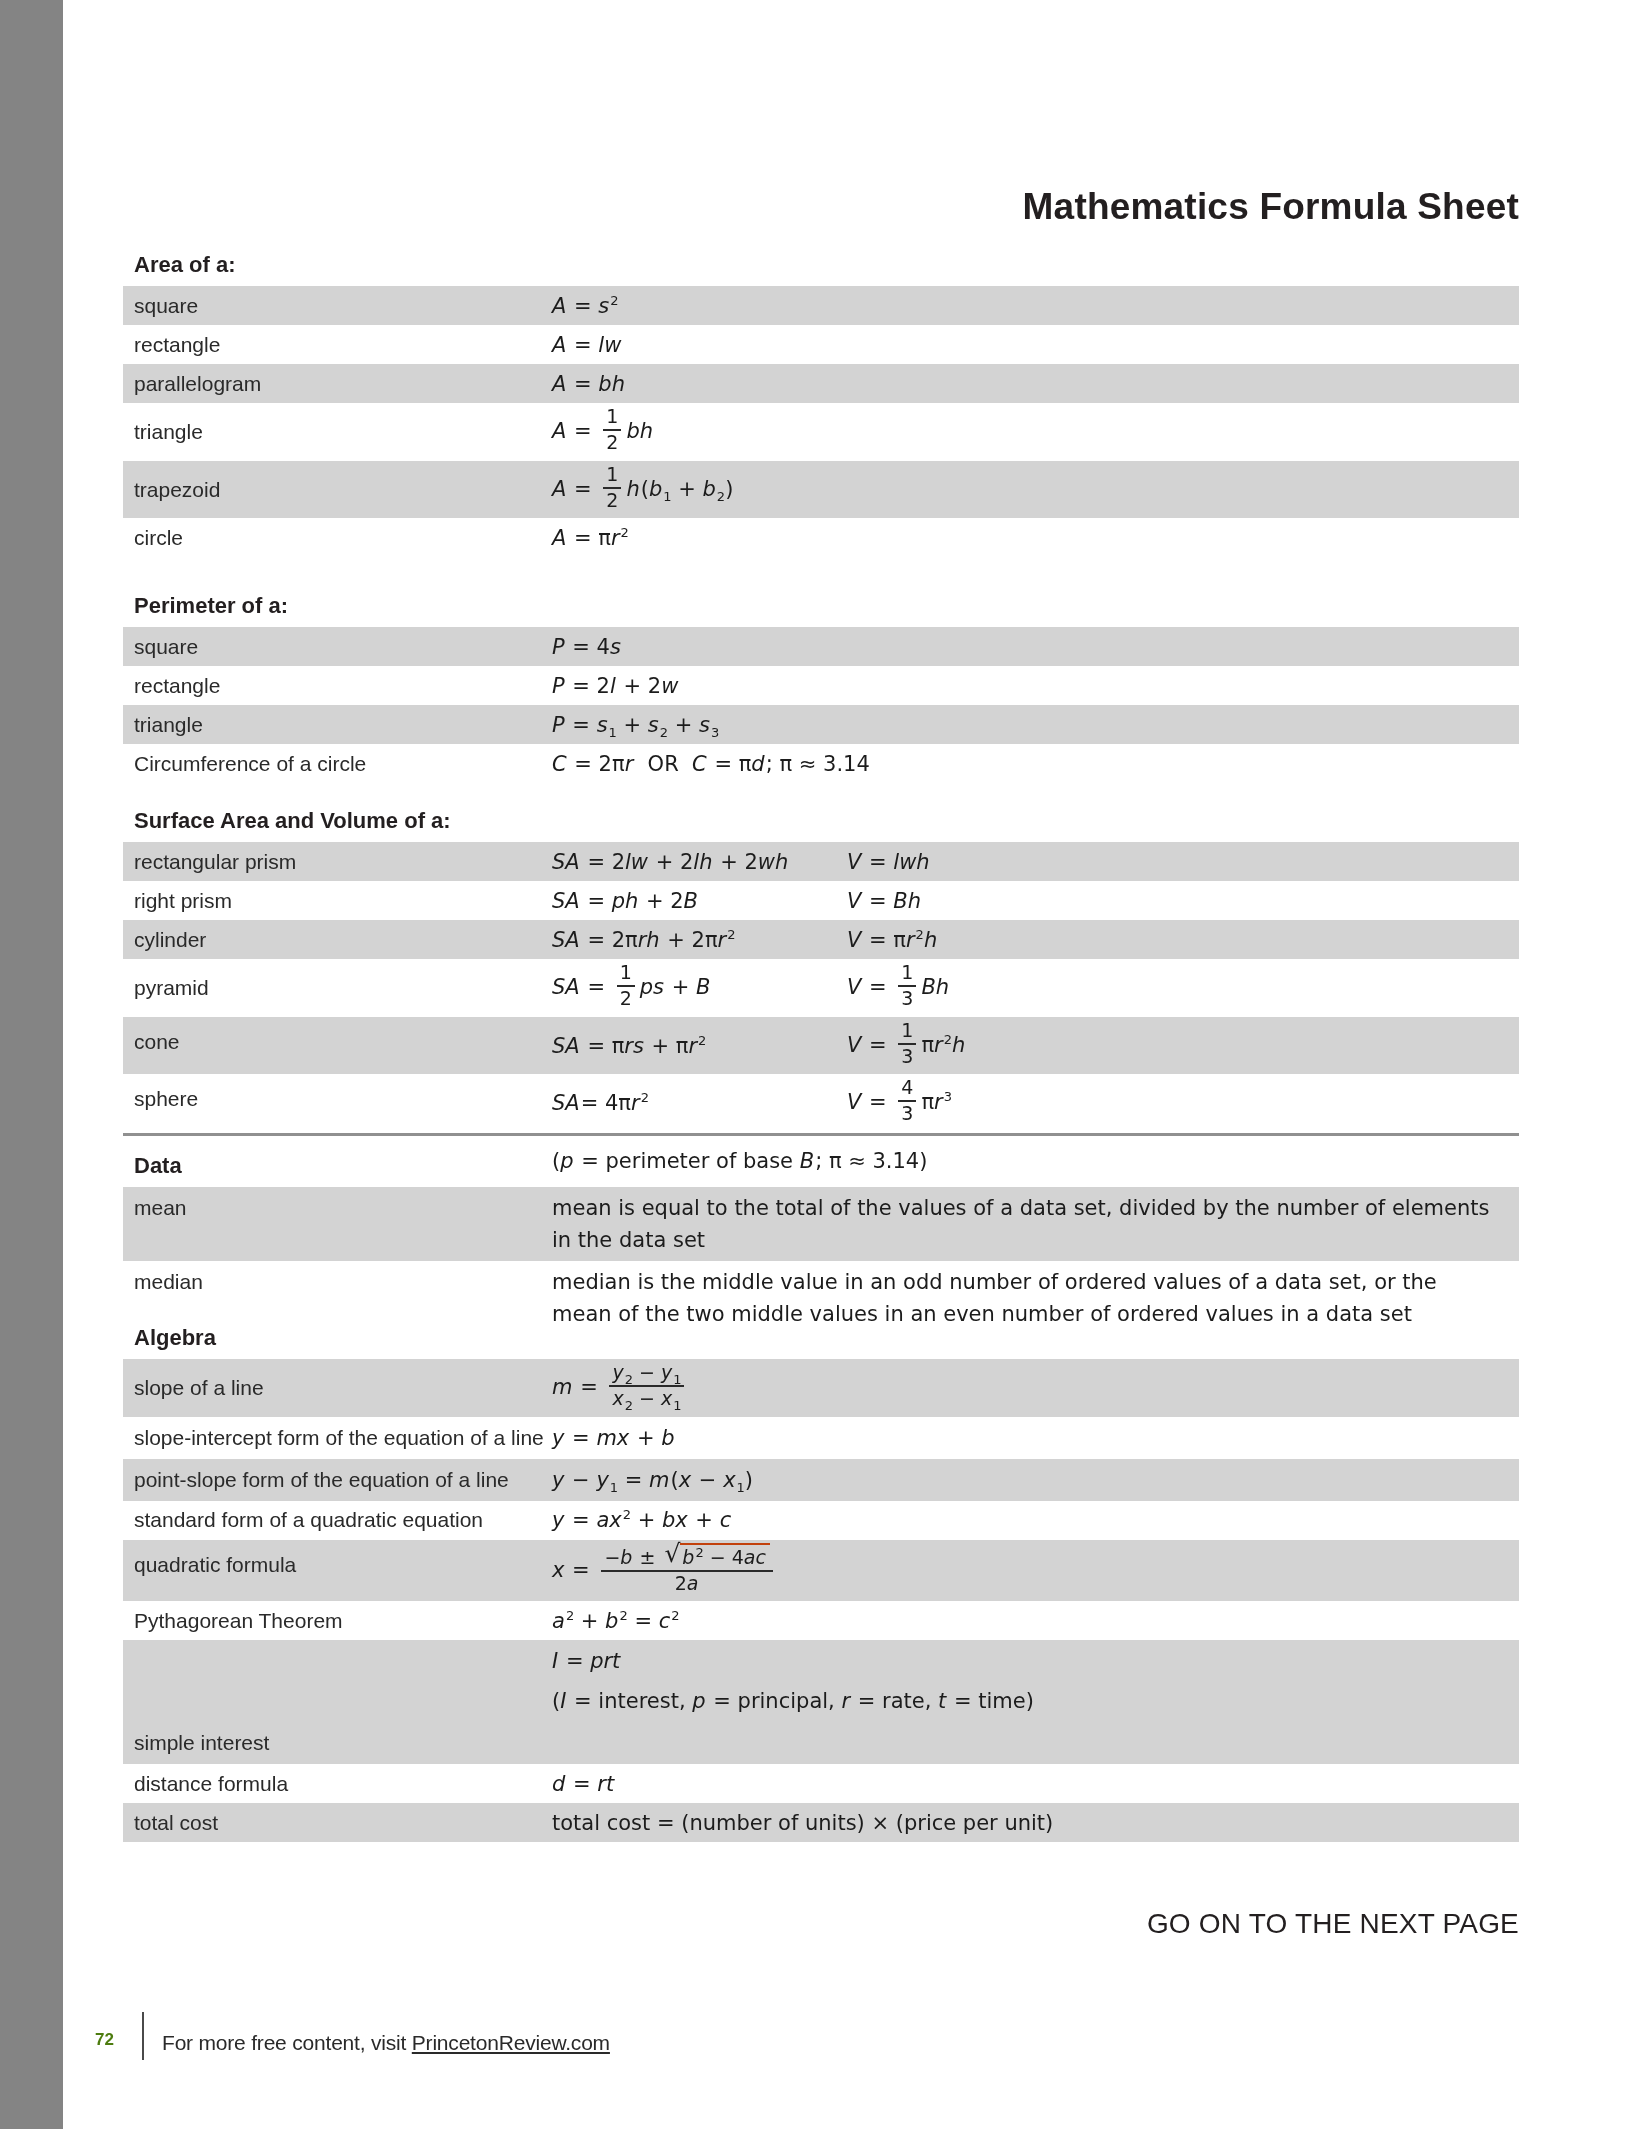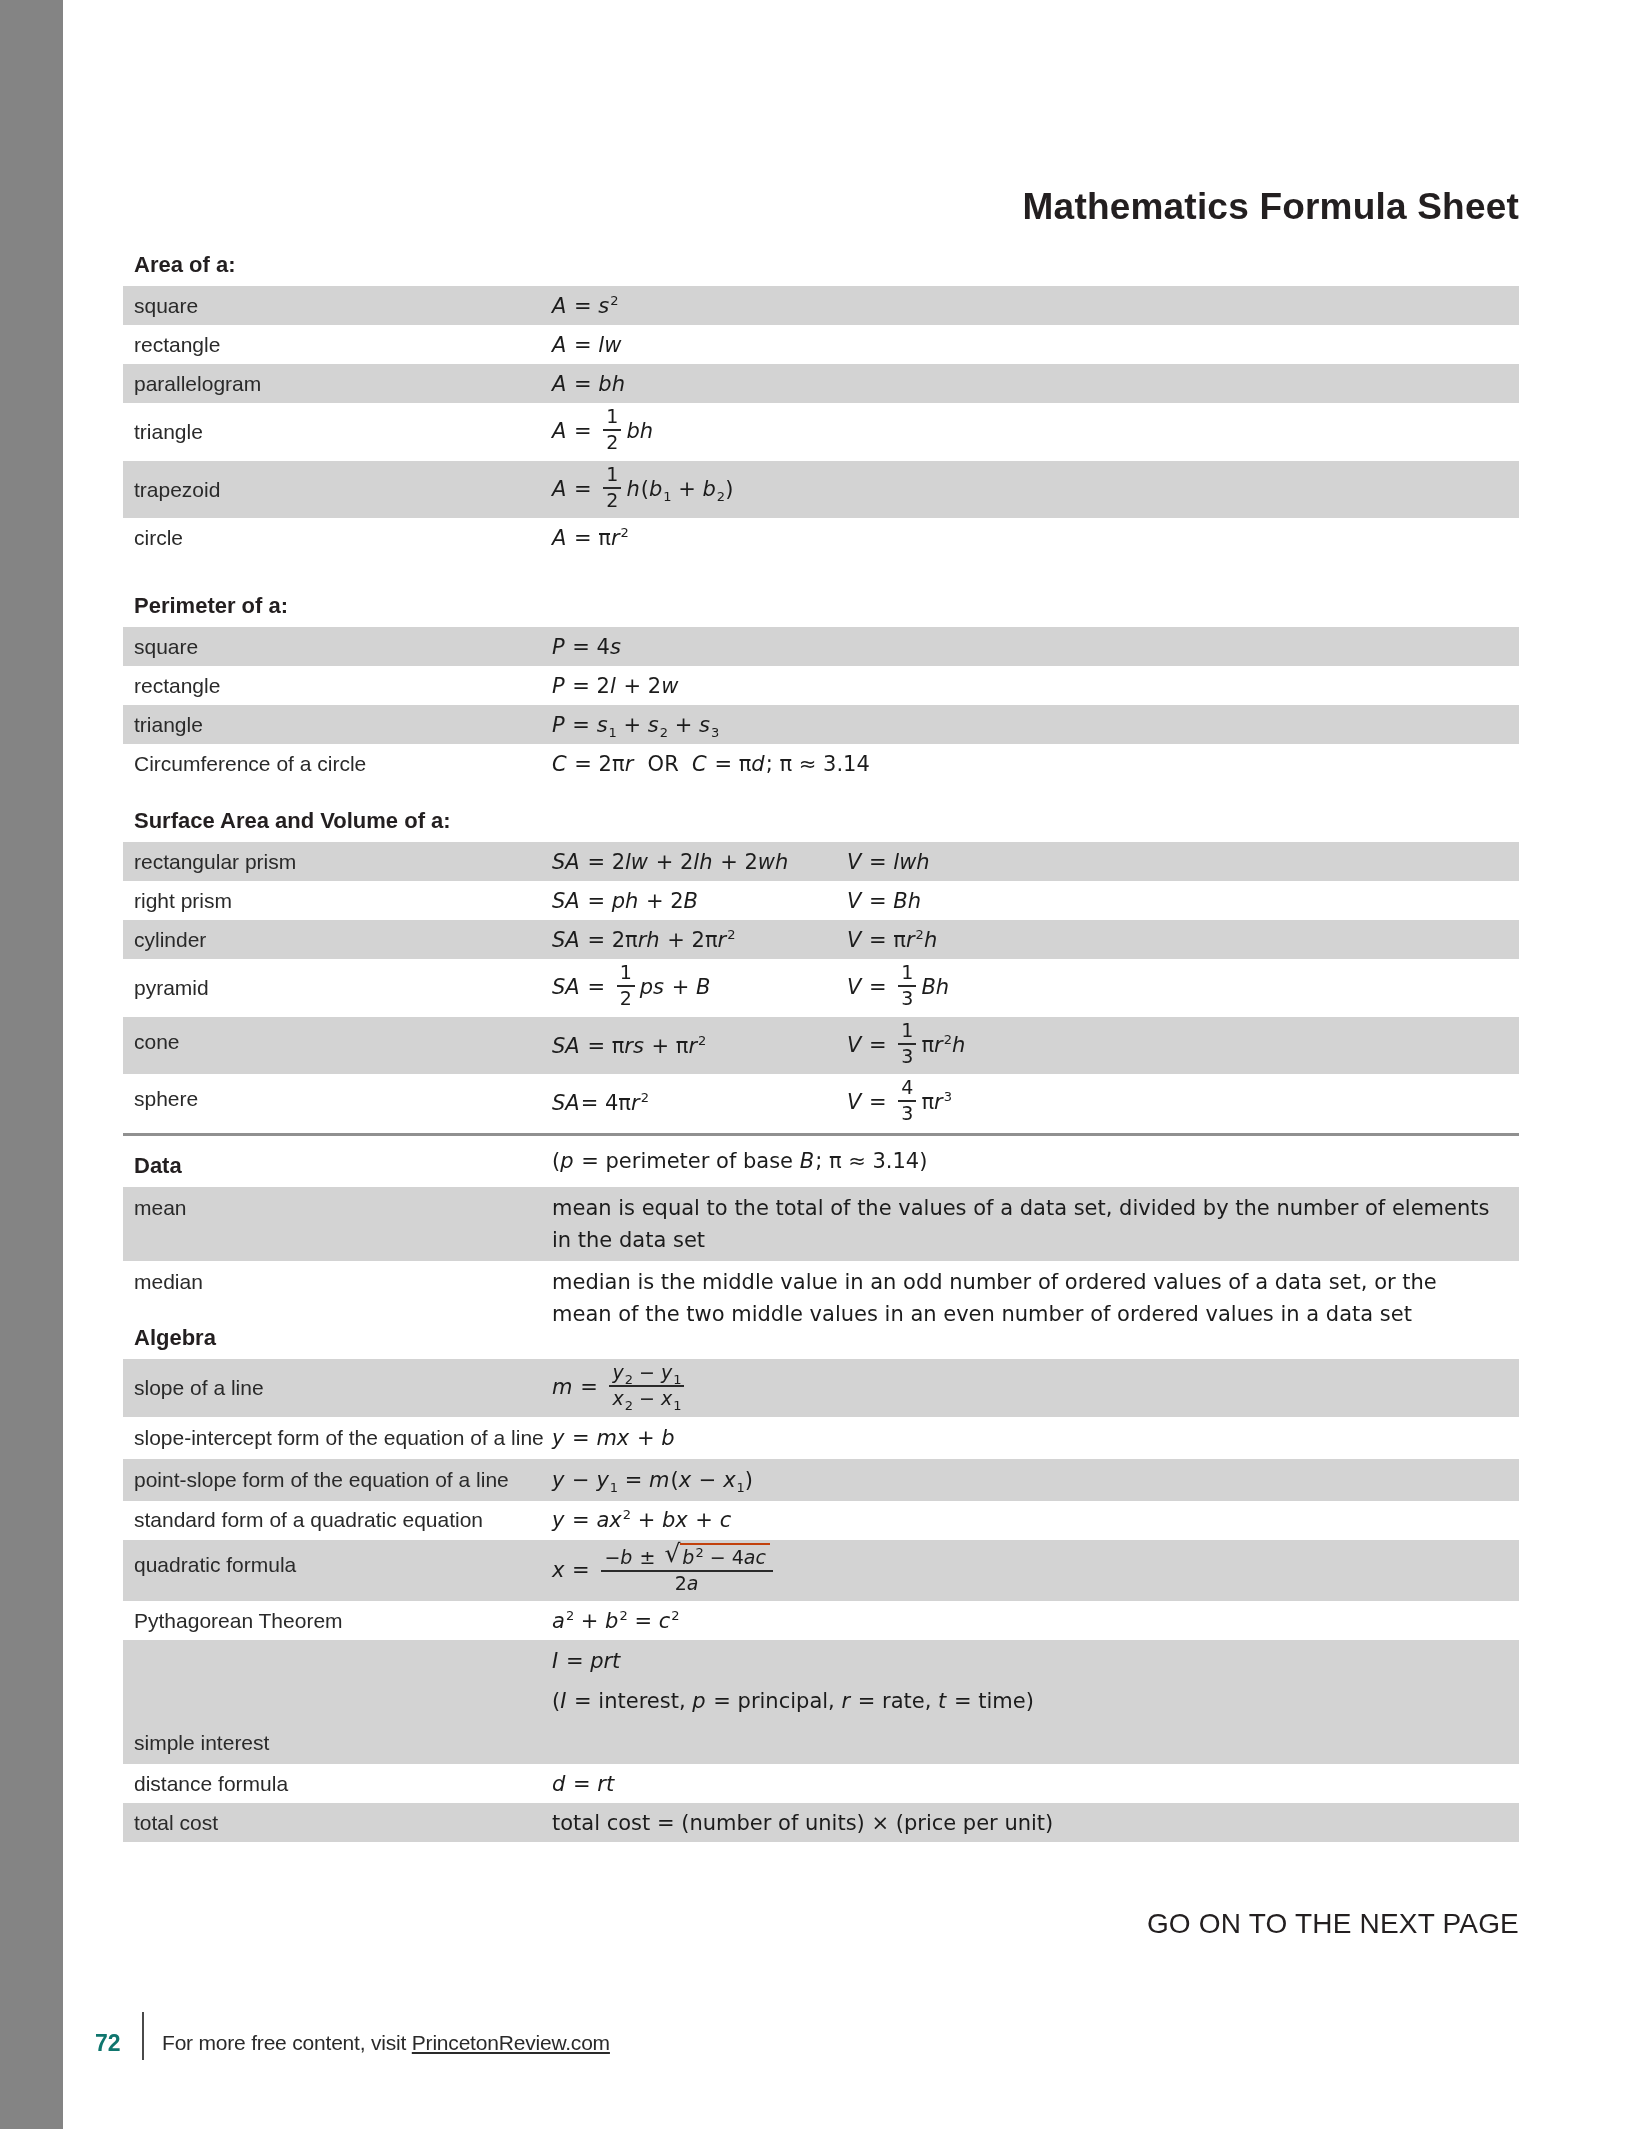--- a/index.html
+++ b/index.html
@@ -53,21 +53,21 @@
   .frac > span:last-child{padding-top:1px;}
   .sqrt{display:inline-flex;align-items:stretch;margin-left:3px;}
   .sqrt::before{content:"\221A";font-style:normal;font-size:25px;line-height:1;transform:translateY(-2px);}
   .radicand{border-top:2px solid #c2410c;padding:2px 3px 0 2px;}
   .formula-note{margin-top:8px;}
   .go-on{
     position:absolute;left:123px;top:1908px;width:1396px;text-align:right;
     font-size:28px;font-weight:normal;letter-spacing:0.2px;color:#231f20;
   }
   .page-footer{position:absolute;left:0;top:2000px;width:1640px;height:70px;}
-  .page-num{position:absolute;left:95px;top:30px;font-size:23px;font-weight:bold;color:#0f766e;}
+  .page-num{position:absolute;left:95px;top:30px;font-size:17px;font-weight:bold;color:#4d7c0f;}
   .footer-rule{position:absolute;left:142px;top:12px;width:2px;height:48px;background:#4a4a4a;}
   .footer-text{position:absolute;left:162px;top:31px;font-size:21px;color:#2a2a2a;letter-spacing:-0.2px;}
   .footer-link{color:#2a2a2a;text-decoration:underline;cursor:pointer;}
 </style>
 </head>
 <body>
 
 <div class="sidebar"></div>
 
 <div class="page-title">Mathematics Formula Sheet</div>

